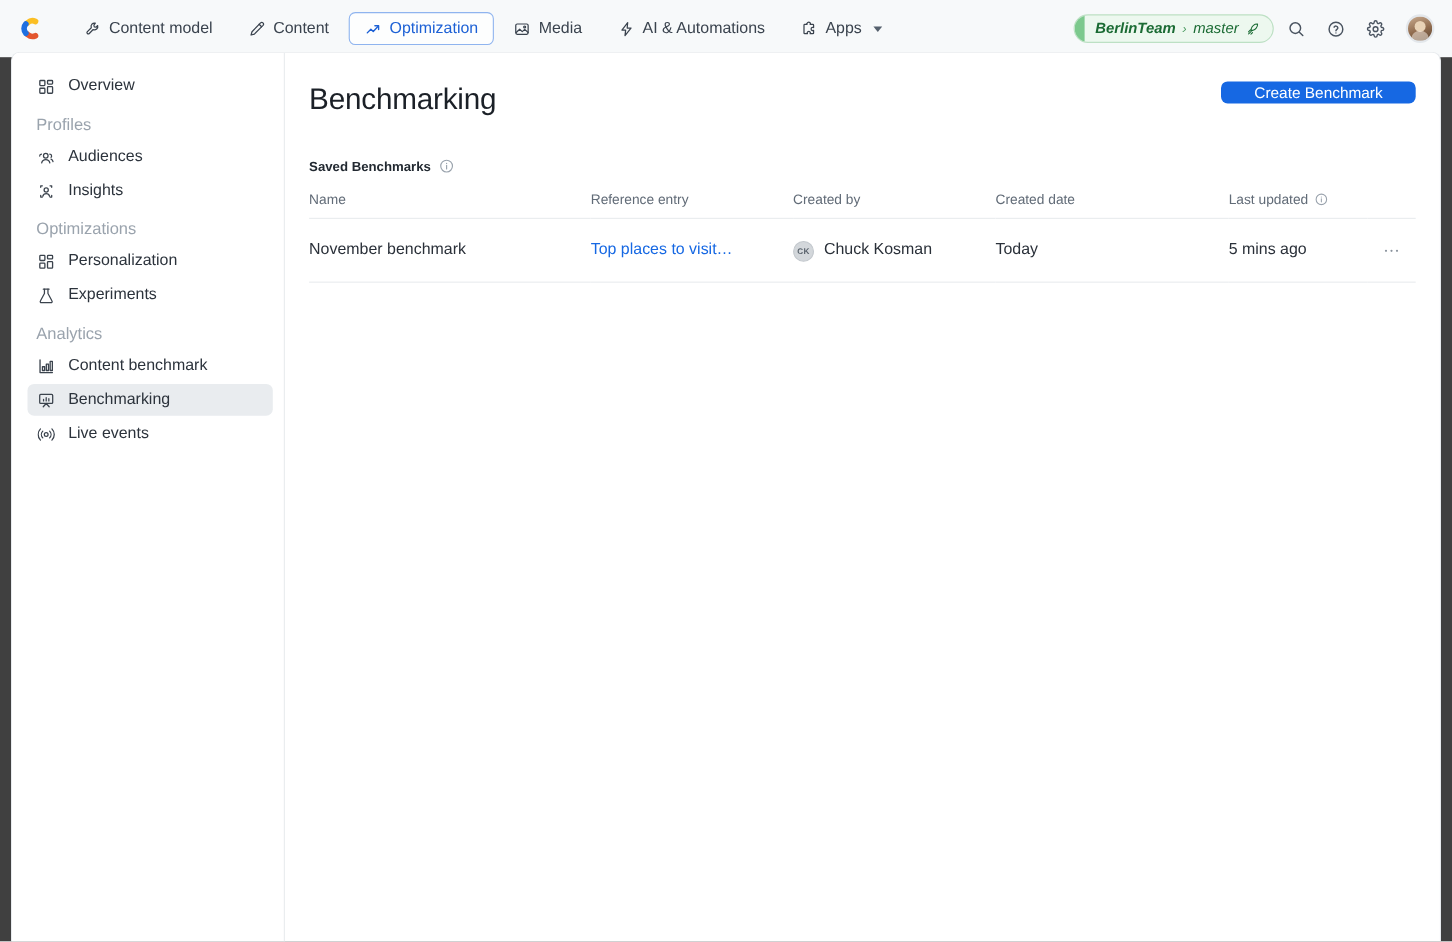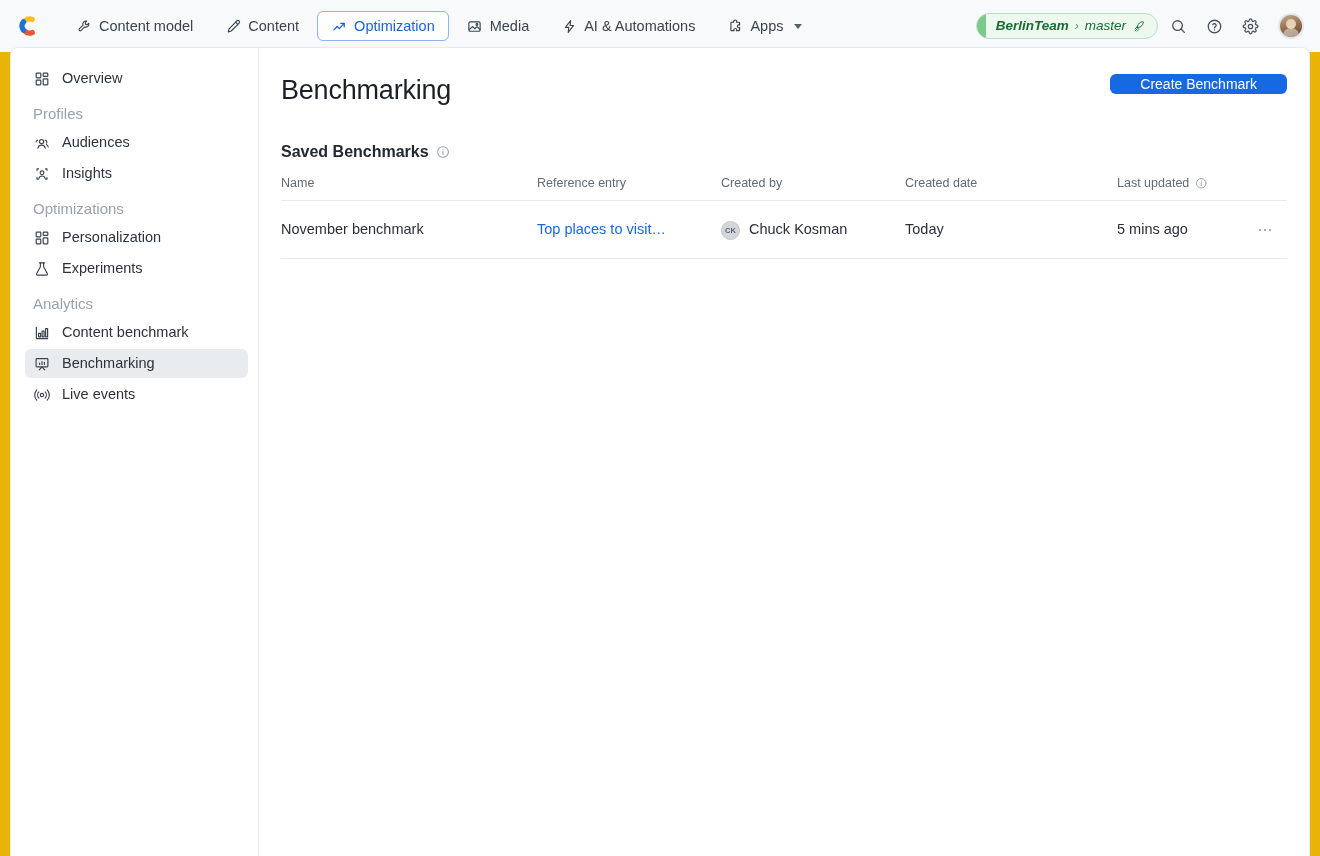--- a/index.html
+++ b/index.html
@@ -14,21 +14,21 @@
     font-family: "Liberation Sans", sans-serif;
     background: #f7f9fa;
     color: #2a3039;
     -webkit-font-smoothing: antialiased;
   }
 
   .app {
     width: 1320px;
     height: 856px;
     position: relative;
-    background: #eab308;
+    background: #404040;
   }
 
   
   .topnav {
     height: 52px;
     width: 100%;
     background: #f7f9fa;
     display: flex;
     align-items: center;
     padding: 0 16px 0 14px;
@@ -252,21 +252,21 @@
     line-height: 1;
   }
 
   .section-head {
     display: flex;
     align-items: center;
     gap: 7px;
     margin-bottom: 17px;
   }
   .section-title {
-    font-size: 16px;
+    font-size: 12px;
     font-weight: 700;
     color: #222931;
     line-height: 1;
   }
 
   .info-icon {
     display: inline-flex;
     align-items: center;
     justify-content: center;
     cursor: pointer;

